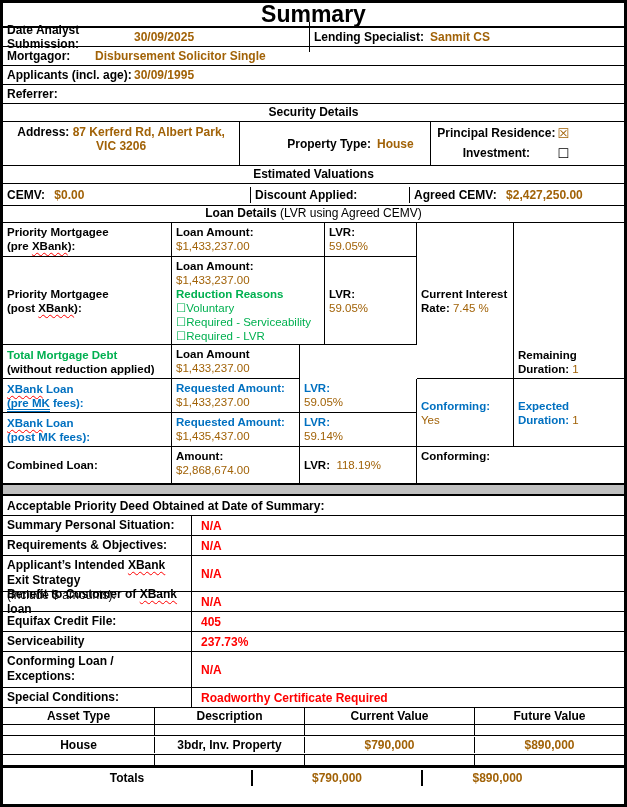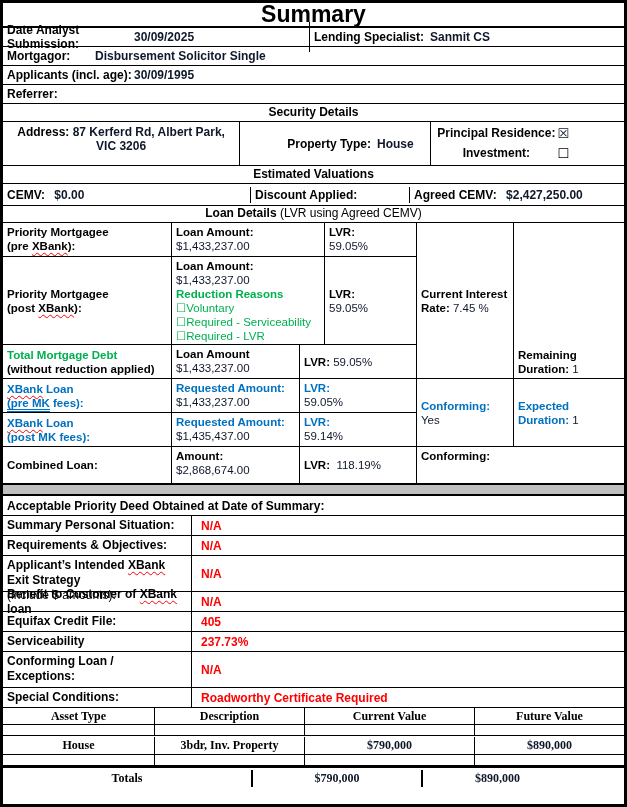--- a/index.html
+++ b/index.html
@@ -4,21 +4,21 @@
 <style>
   html,body { margin:0; padding:0; background:#fff; }
   .doc {
     width:627px; height:807px; box-sizing:border-box;
     border:3px solid #000; background:#fff;
     font-family:"Liberation Sans","DejaVu Sans",sans-serif;
     font-size:12px; color:#000;
     display:flex; flex-direction:column; overflow:hidden;
   }
   .b { font-weight:bold; }
-  .red { color:#0f172a; }
+  .red { color:#a16207; }
   .green { color:#00B050; }
   .blue { color:#0070C0; }
   .wavy { text-decoration:underline; text-decoration-style:wavy; text-decoration-color:#FF0000; text-decoration-thickness:1px; text-underline-offset:2px; }
   .dblu { border-bottom:3px double #0070C0; }
   .row { display:flex; border-bottom:1px solid #000; box-sizing:border-box; flex:none; }
   .cell { box-sizing:border-box; padding:1px 4px; }
   .vline { border-right:1px solid #000; }
   .title { height:25px; line-height:22px; text-align:center; font-size:23px; font-weight:bold; border-bottom:2px solid #000; flex:none; box-sizing:border-box; }
   .toprow { height:19px; align-items:center; }
   .sechdr { height:18px; line-height:16px; text-align:center; font-weight:bold; border-bottom:1px solid #000; flex:none; box-sizing:border-box; }
@@ -36,21 +36,21 @@
   .lc.noR { border-right:none; } .lc.noB { border-bottom:none; }
   .lc.mid { display:flex; align-items:center; }
   .graybar { height:13px; background:#BFBFBF; border-top:2px solid #000; border-bottom:2px solid #000; flex:none; box-sizing:border-box; }
   .drow { align-items:stretch; }
   .dlabel { width:189px; flex:none; border-right:1px solid #000; padding:1px 4px; font-weight:bold; box-sizing:border-box; line-height:15px; }
   .dvalue { flex:1; padding:1px 9px; color:#FF0000; font-weight:bold; display:flex; align-items:center; box-sizing:border-box; }
   .h20 { height:20px; } .h36 { height:36px; }
   .deed-row { height:20px; align-items:center; }
   .alhdr { height:16px; line-height:13px; background:#BFBFBF; border-top:2px solid #000; border-bottom:2px solid #000; text-align:center; font-weight:bold; flex:none; box-sizing:border-box; }
   .acol1 { width:152px; } .acol2 { width:150px; } .acol3 { width:170px; } .acol4 { width:149px; }
-  .acell { box-sizing:border-box; text-align:center; padding:1px 2px;font-family:Liberation Serif, serif; }
+  .acell { box-sizing:border-box; text-align:center; padding:1px 2px; }
   .ahrow { height:17px; align-items:center; font-weight:bold; }
   .aempty { height:11px; }
   .ahouse { height:19px; align-items:center; font-weight:bold; }
   .atotals { height:22px; align-items:center; font-weight:bold; border-top:2px solid #000; border-bottom:none; }
   .atotals .vline { border-right:2px solid #000; }
   .chkline { display:flex; align-items:center; height:20px; }
   .chklabel { width:122px; flex:none; font-weight:bold; }
   .chk { font-size:13px; line-height:13px; }
   .addr-cell { width:255px; text-align:center; padding-top:3px; }
   .prop-cell { width:159px; display:flex; align-items:center;margin-left:43px; }
@@ -182,23 +182,20 @@
     <div class="lc mid" style="grid-column:1; grid-row:3;">
       <span>
         <span class="green b">Total Mortgage Debt</span><br>
         <span class="b">(without reduction applied)</span>
       </span>
     </div>
     <div class="lc" style="grid-column:2; grid-row:3;">
       <span class="b">Loan Amount</span><br>
       <span class="red">$1,433,237.00</span>
     </div>
-    <div class="lc mid" style="grid-column:3 / span 2; grid-row:3;">
-      <span><span class="b">LVR: </span> <span class="red">59.05%</span></span>
-    </div>
 
     <div class="lc mid blue b" style="grid-column:1; grid-row:4;">
       <span>
         <span class="wavy">XBank</span><span> Loan</span><br>
         <span class="dblu">(pre MK</span><span> fees):</span>
       </span>
     </div>
     <div class="lc" style="grid-column:2; grid-row:4;">
       <span class="blue b">Requested Amount:</span><br>
       <span class="red">$1,433,237.00</span>

